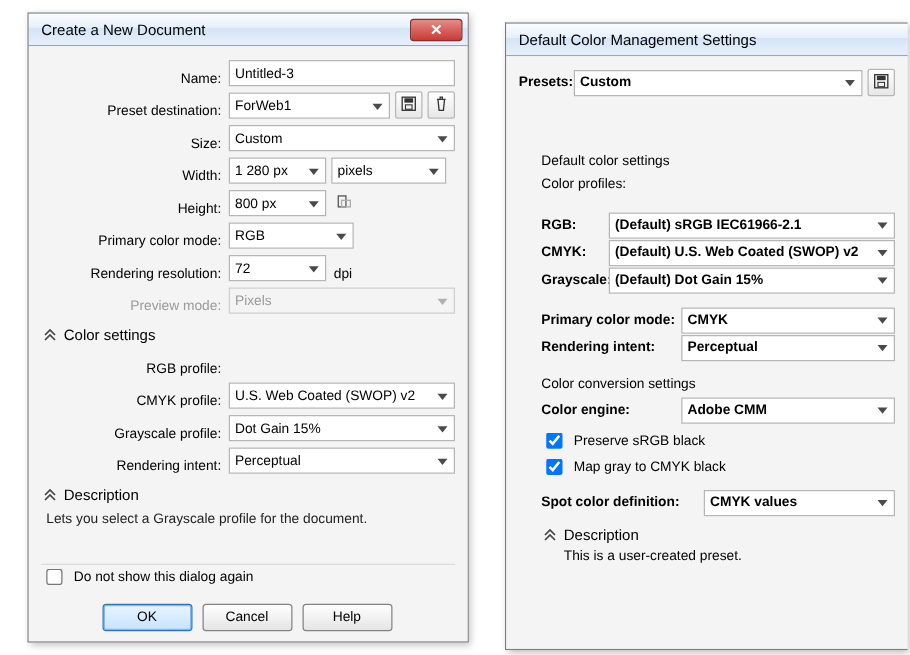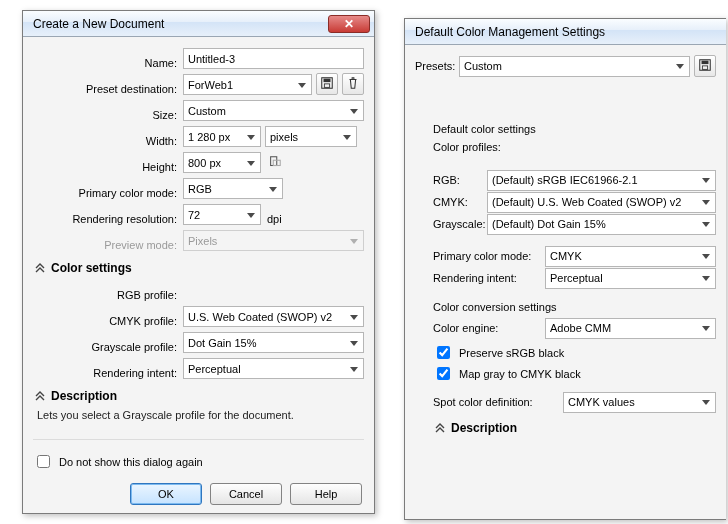--- a/index.html
+++ b/index.html
@@ -75,49 +75,49 @@
     width: 22px; height:22px; border:1px solid #b6b6b6; background:linear-gradient(#ffffff,#e7e7e7);
     border-radius:2px; display:flex; align-items:center; justify-content:center; margin-left:4px; cursor:pointer;
   }
   .iconbtn svg { width:14px; height:14px; }
 
   .linkbtn {
     width:20px; height:20px; display:flex; align-items:center; justify-content:center;
   }
 
   
-  .section-hdr { display:flex; align-items:center; font-weight:bold; margin:6px 0 4px 2px; font-size:12px; }
+  .section-hdr { display:flex; align-items:center; font-weight:normal; margin:6px 0 4px 2px; font-size:12px; }
   .section-hdr .chev { margin-right:6px; }
   .chev svg { width:10px; height:10px; display:block; }
 
   .desc-text { margin:2px 4px 0 4px; color:#222; }
 
   
   .footer-left {
-    border-top:1px solid #dcdcdc; padding-top:12px;
+    border-top:1px solid #dcdcdc; 
     display:flex; flex-direction:column; gap:8px;
   }
   .chkrow { display:flex; align-items:center; gap:6px; }
   input[type=checkbox] { width:13px; height:13px; }
 
-  .btnrow { display:flex; justify-content:flex-end; gap:8px; padding:4px 2px 2px 0; }
+  .btnrow { display:flex; justify-content:center; gap:8px; padding:4px 2px 2px 0; }
   .btn {
     min-width:72px; height:22px; border:1px solid #838383; border-radius:3px;
     background:linear-gradient(#fefefe,#e5e5e5); font-size:11px; cursor:pointer;
     display:flex; align-items:center; justify-content:center;
   }
   .btn.default {
     border-color:#2f76bf;
     background:linear-gradient(#eaf5ff,#c6e3ff);
     box-shadow:0 0 0 1px #7cbaf0 inset;
   }
 
   
   .indent { margin-left:18px; }
-  .right-row { display:flex; align-items:center; margin-bottom:0; min-height:22px; }
+  .right-row { display:flex; align-items:center; margin-bottom:0; min-height:22px;font-weight:bold; }
   .right-lbl { width:54px; }
   .right-lbl-wide { width:112px; }
 
 </style>
 </head>
 <body>
 
 <div class="dialog dlg-left">
   <div class="titlebar">
     <span class="title">Create a New Document</span>
@@ -357,16 +357,17 @@
       </div>
 
       <div class="section-hdr" style="margin-top:8px">
         <span class="chev">
             <svg viewBox="0 0 10 10">
               <path d="M1 5 L5 1 L9 5 M1 9 L5 5 L9 9" fill="none" stroke="#444" stroke-width="1.4"></path>
             </svg>
           </span>
         <span>Description</span>
       </div>
+      <div style="margin-left:18px">This is a user-created preset.</div>
     </div>
 
   </div>
 </div>
 
 </body></html>

